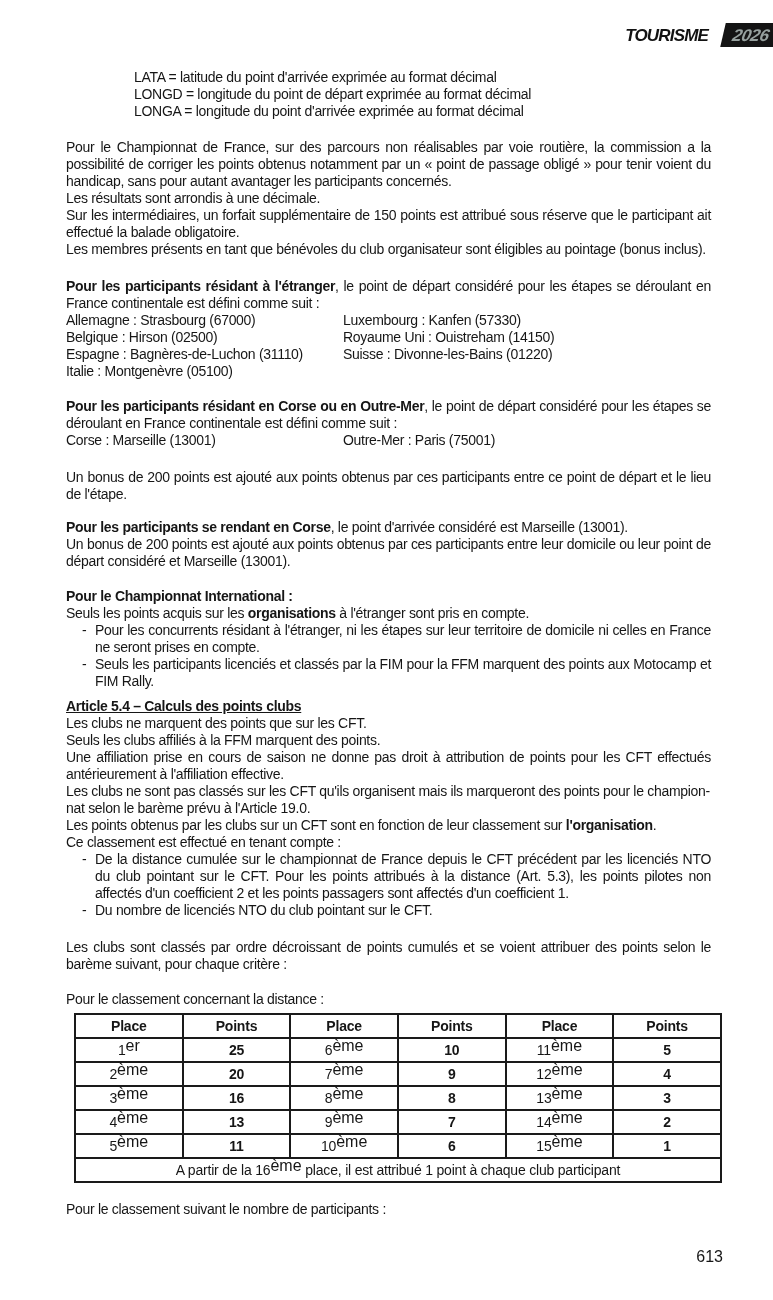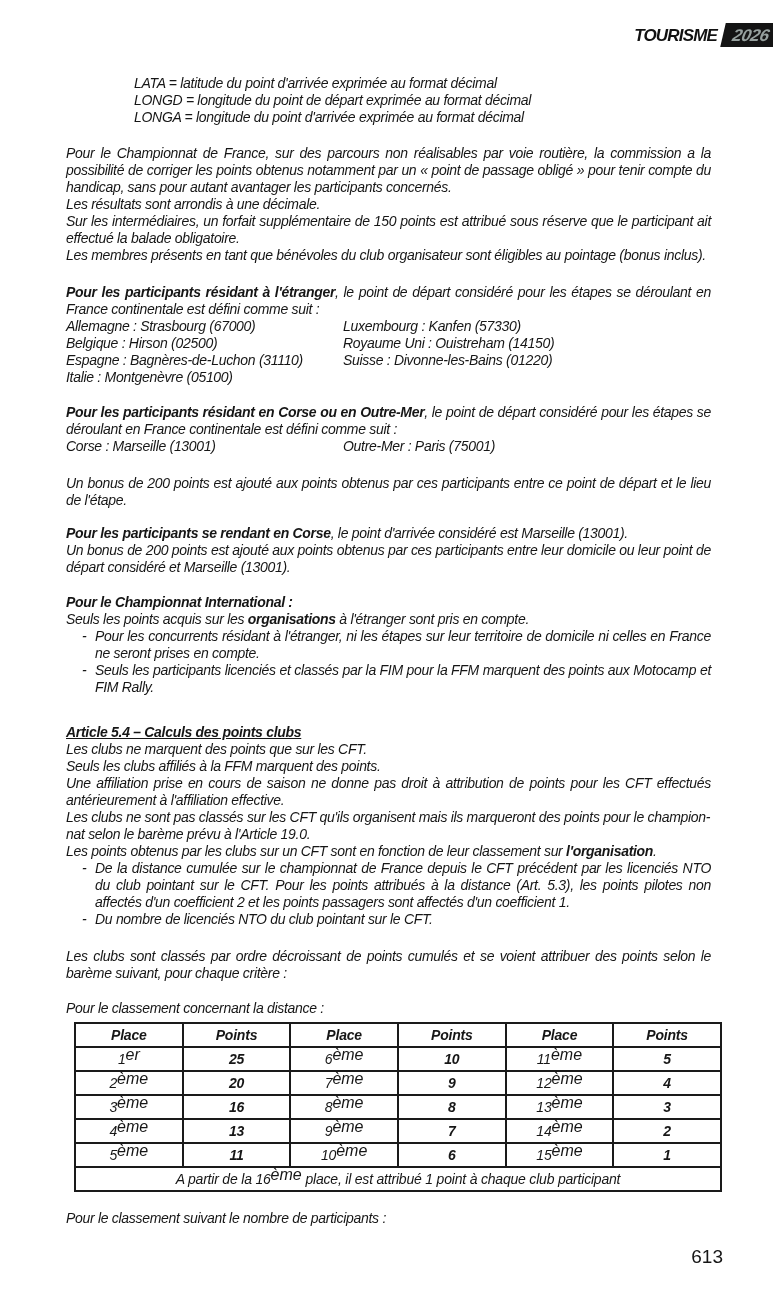--- a/index.html
+++ b/index.html
@@ -3,59 +3,59 @@
 <meta charset="utf-8">
 <style>
   * { margin:0; padding:0; box-sizing:border-box; }
   html,body { background:#ffffff; }
   body {
     width:773px; height:1300px; position:relative; overflow:hidden;
     font-family:"Liberation Sans", sans-serif;
     font-size:14px; line-height:17px; color:#161616;
     letter-spacing:-0.3px;
   }
-  .content { position:absolute; left:66px; top:17px; width:645px;font-style:italic; }
+  .content { position:absolute; left:66px; top:11px; width:645px; }
   .justify { text-align:justify; }
   .b { font-weight:bold; }
   .u { text-decoration:underline; }
 
   
   .logo { position:absolute; top:22px; right:0; display:flex; align-items:center; height:26px; }
-  .logo-name { font-style:italic; font-weight:bold; font-size:17px; letter-spacing:-0.8px; padding-right:6px; color:#121212; }
+  .logo-name { font-style:italic; font-weight:bold; font-size:17px; letter-spacing:-0.8px; padding-right:15px; color:#121212; }
   .logo-year-box { background:#141414; display:flex; align-items:center; height:24px; padding:0 16px 0 10px; transform:skewX(-13deg); margin-right:-12px; }
   .logo-year { color:#96a09e; font-style:italic; font-weight:bold; font-size:17px; letter-spacing:-0.5px; }
 
   .defs { margin-top:58px; margin-left:68px; }
 
   .sec-intro { margin-top:19px; }
   .sec-abroad { margin-top:20px; }
   .two-col { display:grid; grid-template-columns:277px 1fr; }
   .sec-corse { margin-top:18px; }
   .bonus-p { margin-top:20px; }
   .sec-travel { margin-top:16px; }
   .sec-intl { margin-top:18px; }
   .bullet { display:flex; margin-left:16px; }
   .bullet .dash { flex:0 0 13px; }
   .bullet .btxt { flex:1; text-align:justify; }
-  .sec-art54 { margin-top:28px; }
+  .sec-art54 { margin-top:8px; }
   .closing-p { margin-top:20px; }
   .dist-heading { margin-top:18px; }
 
   table.pts-table { margin:5px 0 0 8px; width:648px; border-collapse:collapse; table-layout:fixed; }
   .pts-table th, .pts-table td {
     border:2px solid #1a1a1a; height:24px; text-align:center; vertical-align:middle;
     font-size:14px; letter-spacing:-0.2px; padding:1px 2px;
   }
   .pts-table th { font-weight:bold; }
   .pts-table td.pts { font-weight:bold; }
   .sup { font-size:16px; position:relative; top:-4px; letter-spacing:0; }
   .pts-table td.tfoot-cell { font-weight:normal; }
 
   .part-heading { margin-top:18px; }
-  .pagenum { position:absolute; right:50px; top:1248px; font-size:19px; letter-spacing:0; }
+  .pagenum { position:absolute; right:50px; top:1248px; font-size:16px; letter-spacing:0; }
 </style>
 </head>
 <body>
 
 <div class="page">
 
   <div class="logo">
     <span class="logo-name">TOURISME</span>
     <span class="logo-year-box">
         <span class="logo-year">2026</span>
@@ -64,21 +64,21 @@
 
   <div class="content">
 
     <div class="defs">
       <div>LATA = latitude du point d'arrivée exprimée au format décimal</div>
       <div>LONGD = longitude du point de départ exprimée au format décimal</div>
       <div>LONGA = longitude du point d'arrivée exprimée au format décimal</div>
     </div>
 
     <div class="sec-intro">
-      <div class="justify">Pour le Championnat de France, sur des parcours non réalisables par voie routière, la commission a la possibilité de corriger les points obtenus notamment par un « point de passage obligé » pour tenir compte du handicap, sans pour autant avantager les participants concernés.</div>
+      <div class="justify">Pour le Championnat de France, sur des parcours non réalisables par voie routière, la commission a la possibilité de corriger les points obtenus notamment par un « point de passage obligé » pour tenir voient du handicap, sans pour autant avantager les participants concernés.</div>
       <div>Les résultats sont arrondis à une décimale.</div>
       <div class="justify">Sur les intermédiaires, un forfait supplémentaire de 150 points est attribué sous réserve que le participant ait effectué la balade obligatoire.</div>
       <div>Les membres présents en tant que bénévoles du club organisateur sont éligibles au pointage (bonus inclus).</div>
     </div>
 
     <div class="sec-abroad">
       <div class="justify"><span class="b">Pour les participants résidant à l'étranger</span><span>, le point de départ considéré pour les étapes se déroulant en France continentale est défini comme suit :</span></div>
       <div class="two-col">
         <div>Allemagne : Strasbourg (67000)</div>
         <div>Luxembourg : Kanfen (57330)</div>
@@ -119,20 +119,21 @@
     </div>
 
     <div class="sec-art54">
       <div class="b u">Article 5.4 – Calculs des points clubs</div>
       <div>Les clubs ne marquent des points que sur les CFT.</div>
       <div>Seuls les clubs affiliés à la FFM marquent des points.</div>
       <div class="justify">Une affiliation prise en cours de saison ne donne pas droit à attribution de points pour les CFT effectués antérieurement à l'affiliation effective.</div>
       <div>Les clubs ne sont pas classés sur les CFT qu'ils organisent mais ils marqueront des points pour le champion-</div>
       <div>nat selon le barème prévu à l'Article 19.0.</div>
       <div><span>Les points obtenus par les clubs sur un CFT sont en fonction de leur classement sur </span><span class="b">l'organisation</span><span>.</span></div>
+      <div>Ce classement est effectué en tenant compte :</div>
       <div class="bullet">
           <span class="dash">-</span>
           <span class="btxt">De la distance cumulée sur le championnat de France depuis le CFT précédent par les licenciés NTO du club pointant sur le CFT. Pour les points attribués à la distance (Art. 5.3), les points pilotes non affectés d'un coefficient 2 et les points passagers sont affectés d'un coefficient 1.</span>
         </div>
       <div class="bullet">
           <span class="dash">-</span>
           <span class="btxt">Du nombre de licenciés NTO du club pointant sur le CFT.</span>
         </div>
       <div class="closing-p justify">Les clubs sont classés par ordre décroissant de points cumulés et se voient attribuer des points selon le barème suivant, pour chaque critère :</div>
     </div>

